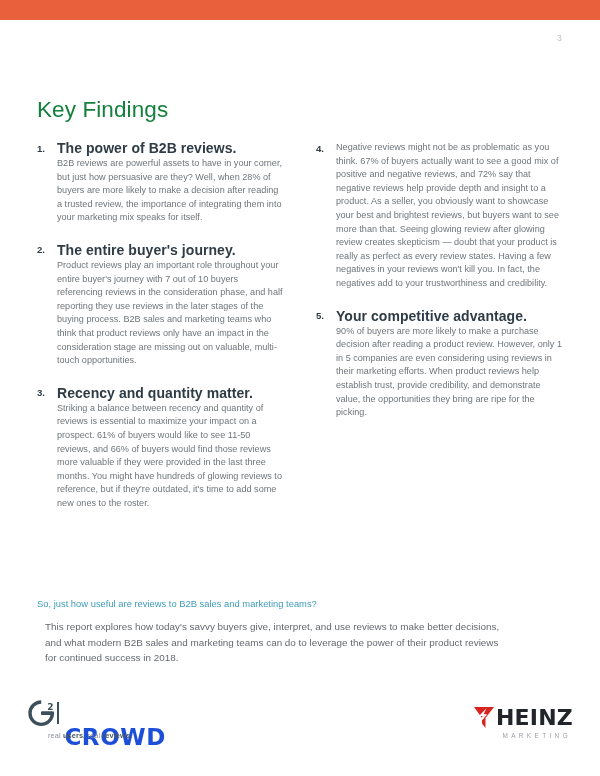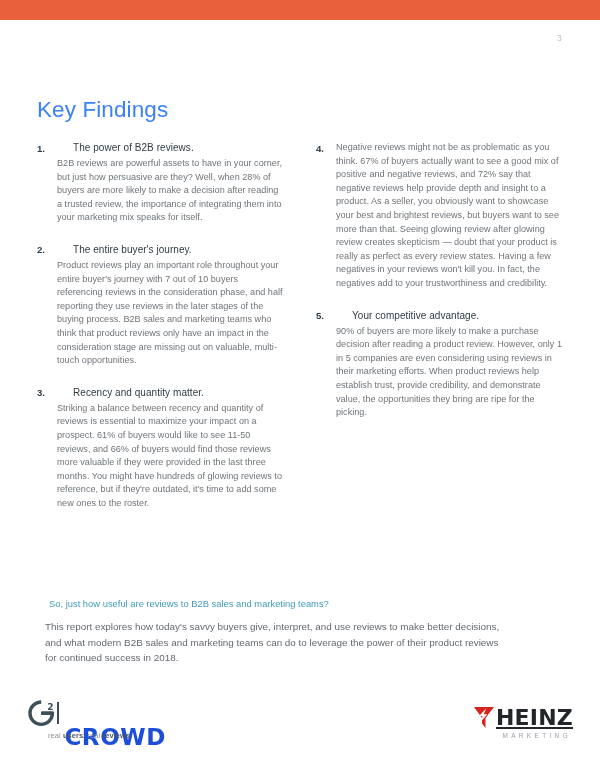--- a/index.html
+++ b/index.html
@@ -33,21 +33,21 @@
     right: 38px;
     font-size: 8.5px;
     color: #b9bfc3;
     letter-spacing: 0.2px;
   }
   .page-title {
     position: absolute;
     top: 82px;
     left: 37px;
     font-size: 22.5px;
-    color: #3b82f6;
+    color: #15803d;
     font-weight: 400;
     letter-spacing: 0.1px;
   }
   .columns {
     position: absolute;
     top: 141px;
     left: 37px;
     width: 528px;
     display: flex;
     gap: 31px;
@@ -65,45 +65,45 @@
     font-size: 9.6px;
     font-weight: bold;
     color: #2f3c45;
     line-height: 13.6px;
     padding-top: 0.5px;
   }
   .finding-body {
     flex: 1 1 auto;
   }
   .finding-title {
-    font-size: 10px;
-    font-weight: normal;
+    font-size: 14px;
+    font-weight: bold;
     color: #2f3c45;
     line-height: 14px;
-    margin: 0 0 2px 16px;
+    margin: 0 0 2px 0;
     letter-spacing: 0.05px;
   }
   .finding-text {
     font-size: 9.1px;
     color: #6f757a;
     line-height: 13.6px;
     margin: 0;
     letter-spacing: 0.01px;
   }
   .closing {
     position: absolute;
     left: 37px;
     top: 596px;
     width: 480px;
   }
   .closing-question {
     font-size: 9.4px;
     color: #3f9cb9;
     line-height: 15px;
-    margin: 0 0 1px 12px;
+    margin: 0 0 1px 0;
   }
   .closing-text {
     font-size: 9.9px;
     color: #64696e;
     line-height: 15.6px;
     margin: 8px;
   }
   
   .logo-g2 {
     position: absolute;
@@ -167,21 +167,20 @@
     margin-right: 1px;
   }
   .heinz-mark svg { display: block; }
   .heinz-word {
     font-size: 22px;
     font-weight: bold;
     color: #22262a;
     letter-spacing: 0.2px;
     line-height: 22px;
     font-family: "DejaVu Sans", sans-serif;
-    text-decoration: underline;
   }
   .heinz-sub {
     font-size: 6.4px;
     color: #9aa0a5;
     letter-spacing: 3.4px;
     margin-top: 3px;
     margin-right: 2px;
   }
 </style>
 </head>

